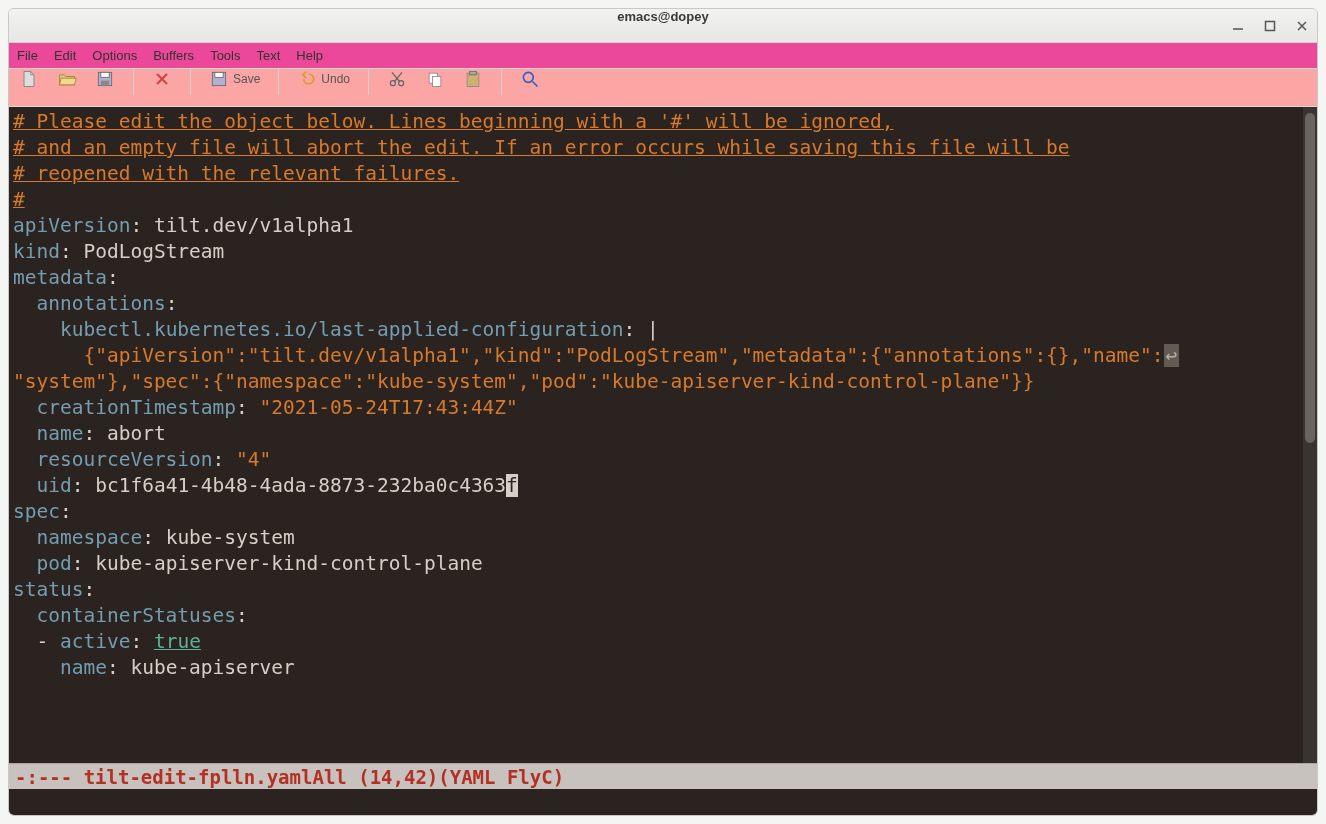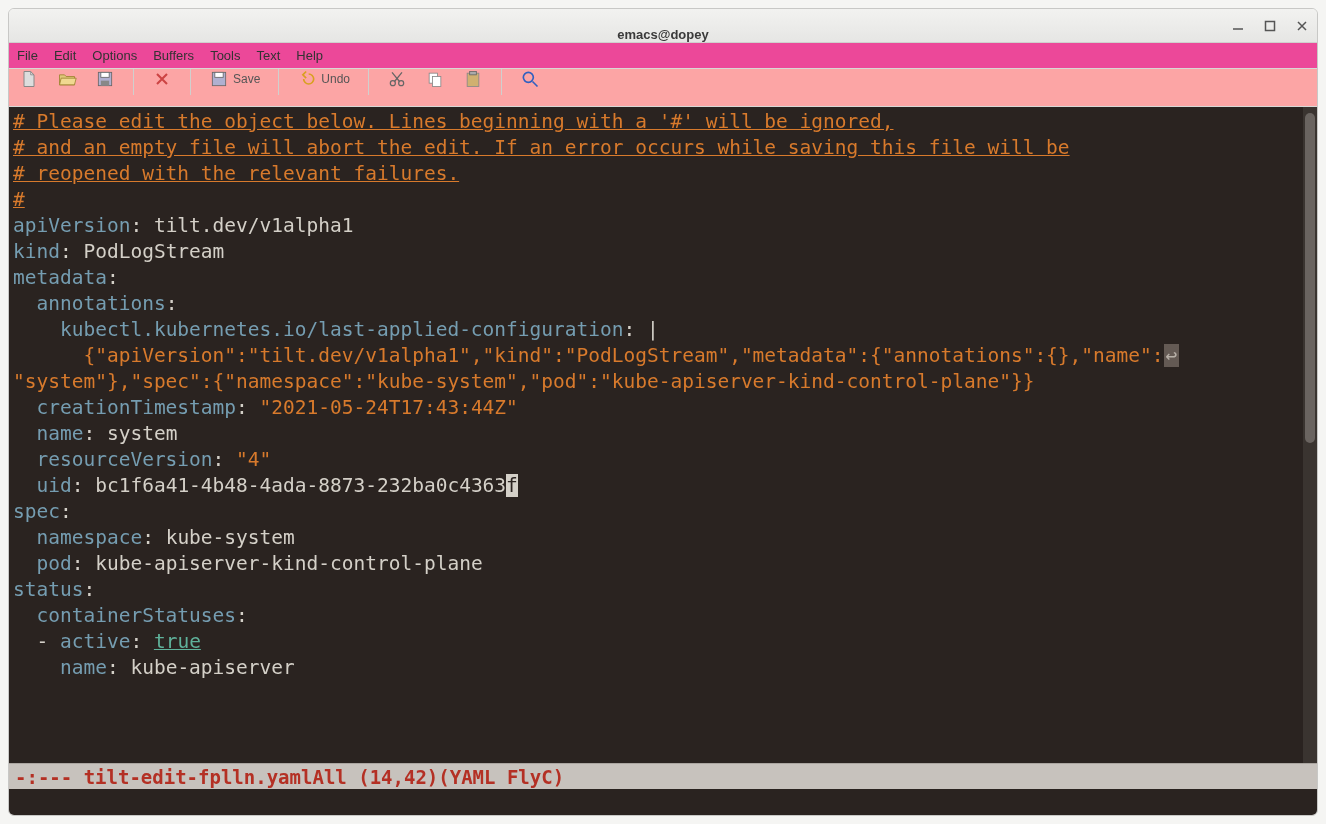--- a/index.html
+++ b/index.html
@@ -21,21 +21,21 @@
   border-radius: 6px;
   display: flex;
   flex-direction: column;
   overflow: hidden;
 }
 .titlebar {
   height: 34px;
   background: linear-gradient(#f2f2f0, #e6e6e4);
   border-bottom: 1px solid #d0d0ce;
   display: flex;
-  align-items: flex-end;
+  align-items: flex-start;
   justify-content: center;
   position: relative;
   font-size: 13px;
   color: #3a3a3a;
   font-weight: 600;
 }
 .window-controls {
   position: absolute;
   right: 8px;
   top: 0;
@@ -262,21 +262,21 @@
 <span class="comment"># reopened with the relevant failures.</span>
 <span class="comment">#</span>
 <span class="key">apiVersion</span>: <span class="val">tilt.dev/v1alpha1</span>
 <span class="key">kind</span>: <span class="val">PodLogStream</span>
 <span class="key">metadata</span>:
   <span class="key">annotations</span>:
     <span class="key">kubectl.kubernetes.io/last-applied-configuration</span>: <span class="val">|</span>
 <span class="str">      {"apiVersion":"tilt.dev/v1alpha1","kind":"PodLogStream","metadata":{"annotations":{},"name":</span><span class="wrapsym">↩</span>
 <span class="str">"system"},"spec":{"namespace":"kube-system","pod":"kube-apiserver-kind-control-plane"}}</span>
   <span class="key">creationTimestamp</span>: <span class="str">"2021-05-24T17:43:44Z"</span>
-  <span class="key">name</span>: <span class="val">system</span>
+  <span class="key">name</span>: <span class="val">abort</span>
   <span class="key">resourceVersion</span>: <span class="str">"4"</span>
   <span class="key">uid</span>: <span class="val">bc1f6a41-4b48-4ada-8873-232ba0c4363</span><span class="cursor">f</span>
 <span class="key">spec</span>:
   <span class="key">namespace</span>: <span class="val">kube-system</span>
   <span class="key">pod</span>: <span class="val">kube-apiserver-kind-control-plane</span>
 <span class="key">status</span>:
   <span class="key">containerStatuses</span>:
   - <span class="key">active</span>: <span class="btrue">true</span>
     <span class="key">name</span>: <span class="val">kube-apiserver</span>
 </div>

